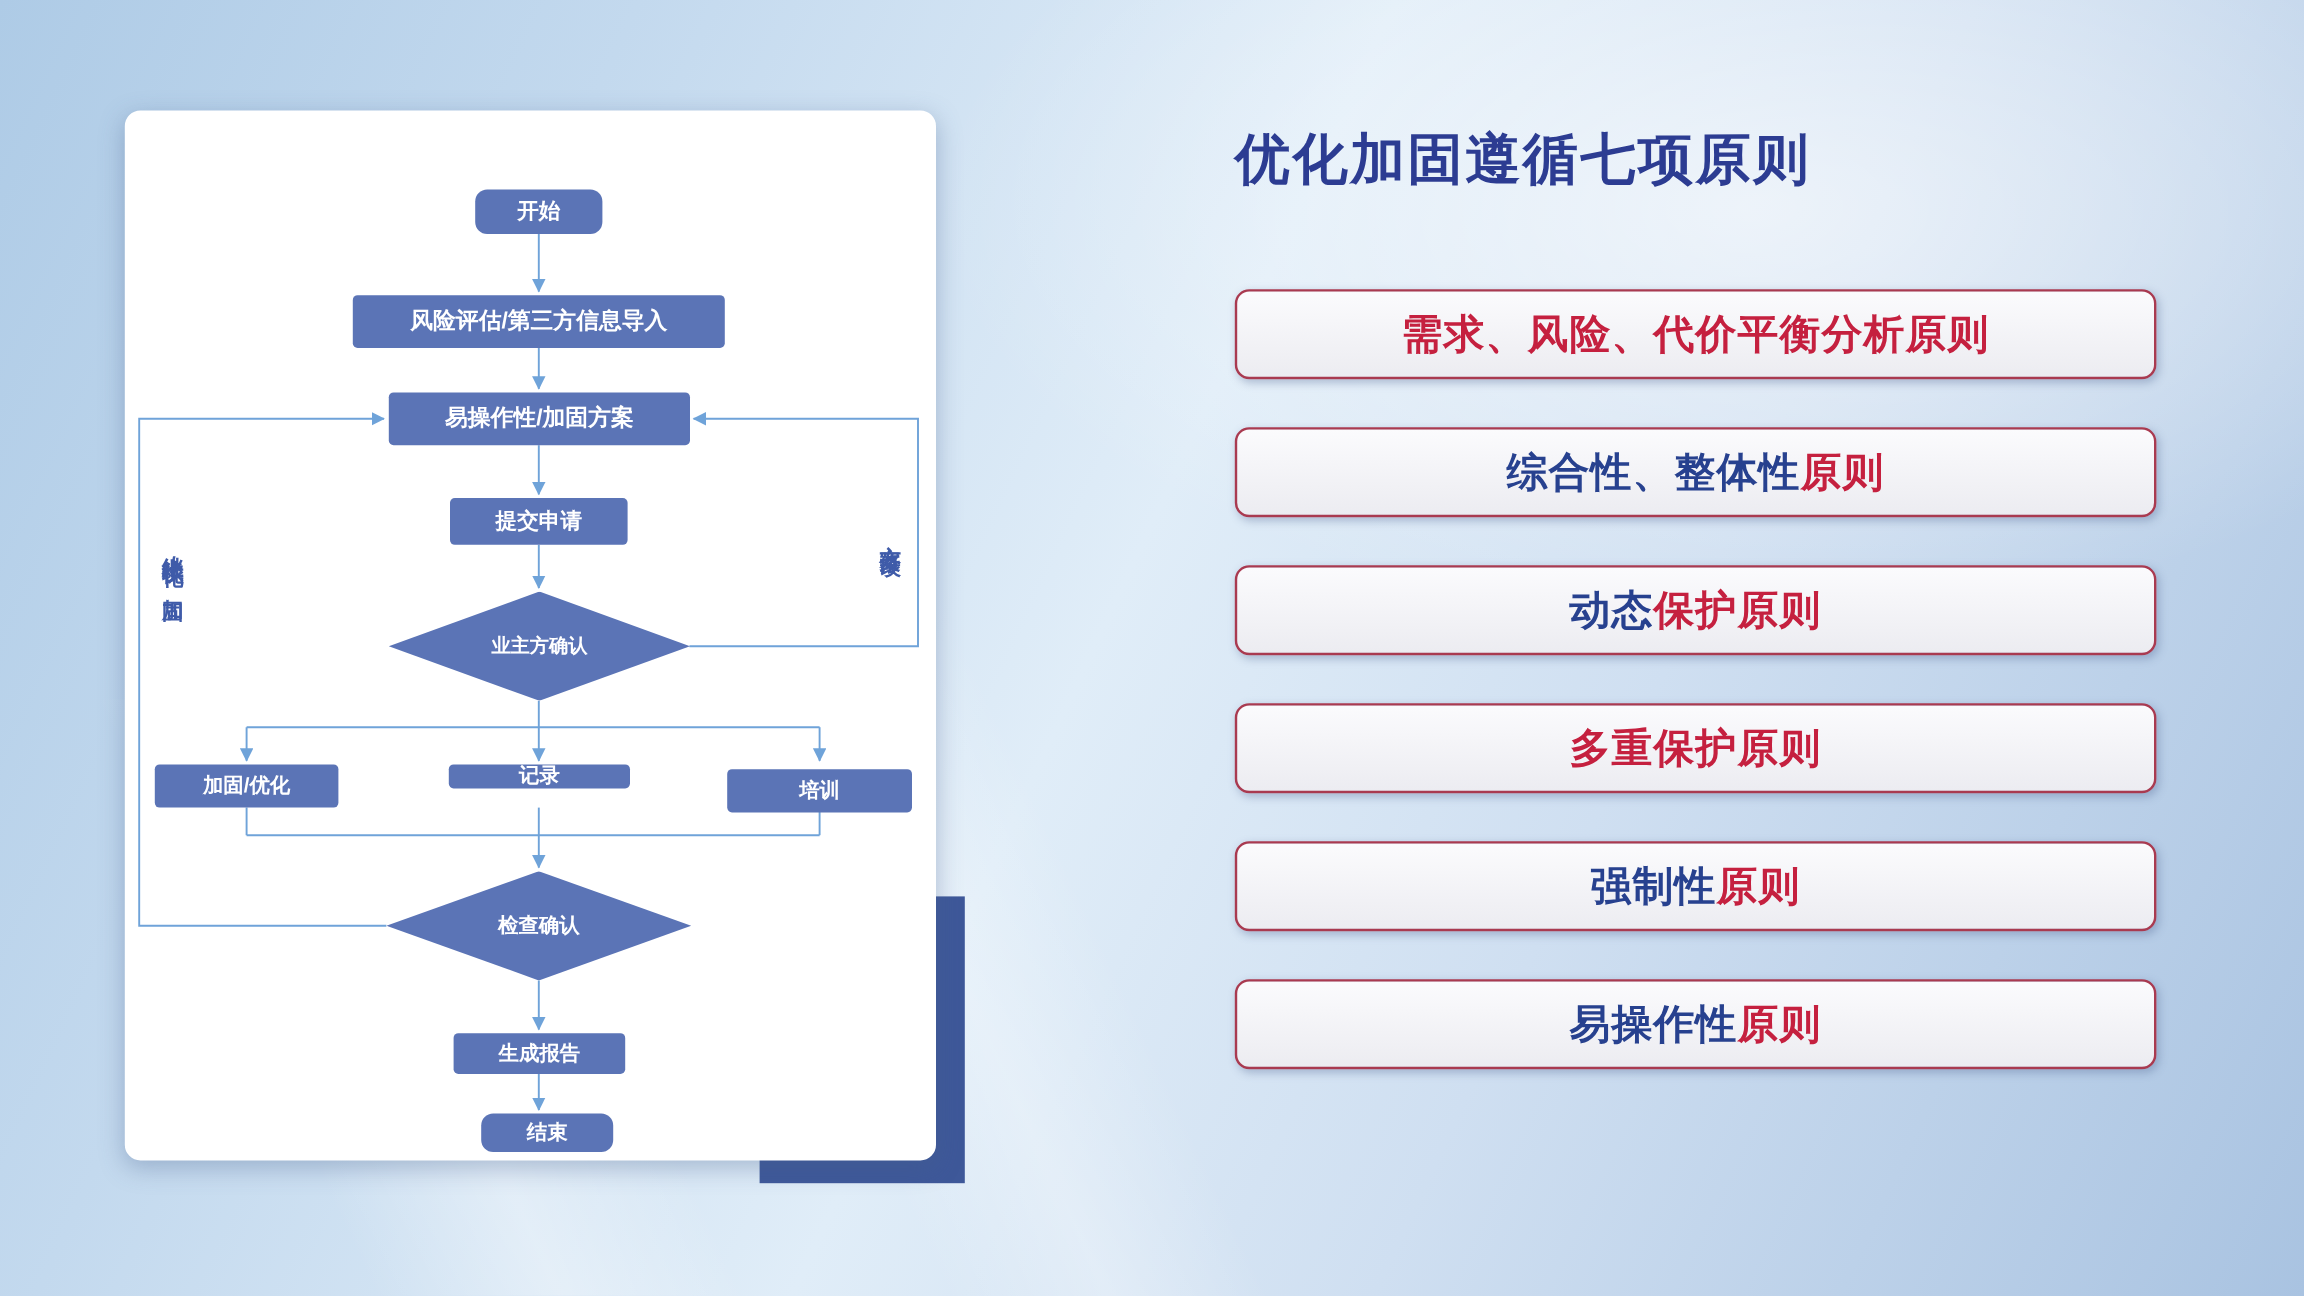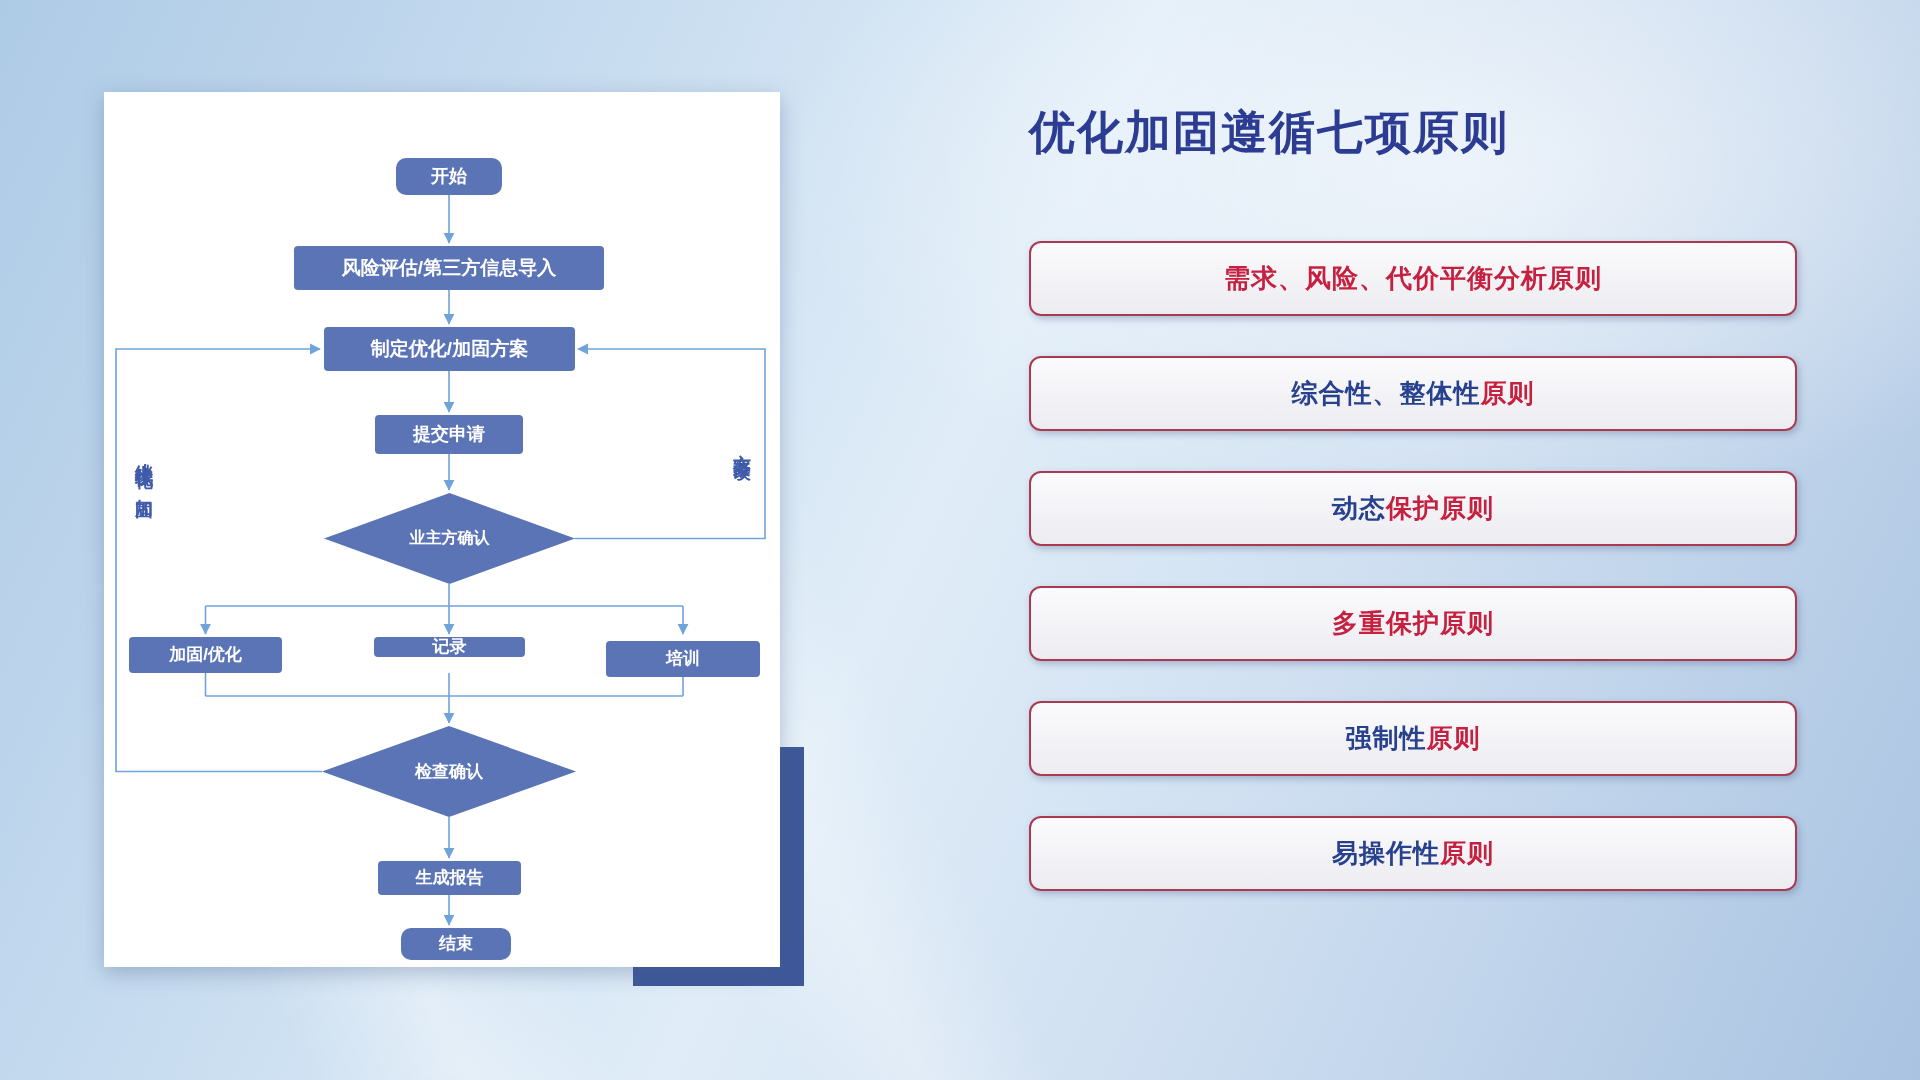--- a/index.html
+++ b/index.html
@@ -23,20 +23,21 @@
     background-repeat:no-repeat,no-repeat;
   }
   .accent-rect{
     position:absolute;left:633px;top:747px;width:171px;height:239px;
     background:#3e5899;
   }
   .flow-card{
     position:absolute;left:104px;top:92px;width:676px;height:875px;
     background:#ffffff;
     box-shadow:0 6px 20px rgba(70,95,140,.35);
+    border-radius:13px;
   }
   .connectors{position:absolute;left:0;top:0;width:676px;height:875px;pointer-events:none;}
   .flow-node{
     position:absolute;display:flex;align-items:center;justify-content:center;
     background:#5b74b6;color:#ffffff;font-weight:700;border-radius:4px;
     text-align:center;line-height:1.1;
   }
   .flow-node.rounded{border-radius:10px;}
   .flow-diamond{
     position:absolute;display:flex;align-items:center;justify-content:center;
@@ -56,21 +57,21 @@
   .principles{
     position:absolute;left:1029px;top:241px;width:768px;
     display:flex;flex-direction:column;gap:40px;
   }
   .principle{
     height:71px;border-radius:12px;
     background:linear-gradient(#fbfbfd,#ececf1);
     border:2px solid #a93a50;
     box-shadow:2px 3px 7px rgba(85,105,150,.38);
     display:flex;align-items:center;justify-content:center;
-    font-size:26px;font-weight:700;letter-spacing:1px;
+    font-size:34px;font-weight:700;letter-spacing:1px;
   }
   .p-blue{color:#27418f;}
   .p-red{color:#c5203f;}
 </style>
 </head>
 <body>
 
 <div class="canvas">
   <div class="bg-streaks"></div>
   <div class="accent-rect"></div>
@@ -101,21 +102,21 @@
         <path d="M345 803 L345 833" marker-end="url(#arrow)"></path>
         <path d="M470.5 446.5 L661 446.5 L661 257 L474 257" marker-end="url(#arrow)"></path>
         <path d="M218 679.5 L12 679.5 L12 257 L216 257" marker-end="url(#arrow)"></path>
       </g>
     </svg>
 
     <div class="flow-node rounded fs18" style="left:292px;top:66px;width:106px;height:37px;">开始</div>
 
     <div class="flow-node fs19" style="left:190px;top:154px;width:310px;height:44px;">风险评估/第三方信息导入</div>
 
-    <div class="flow-node fs19" style="left:220px;top:235px;width:251px;height:44px;">制定优化/加固方案</div>
+    <div class="flow-node fs19" style="left:220px;top:235px;width:251px;height:44px;">易操作性/加固方案</div>
 
     <div class="flow-node fs18" style="left:271px;top:323px;width:148px;height:39px;">提交申请</div>
 
     <div class="flow-diamond fs16" style="left:220px;top:401px;width:251px;height:91px;">业主方确认</div>
 
     <div class="flow-node fs17" style="left:25px;top:545px;width:153px;height:36px;">加固/优化</div>
 
     <div class="flow-node fs17" style="left:270px;top:545px;width:151px;height:20px;">记录</div>
 
     <div class="flow-node fs17" style="left:502px;top:549px;width:154px;height:36px;">培训</div>

